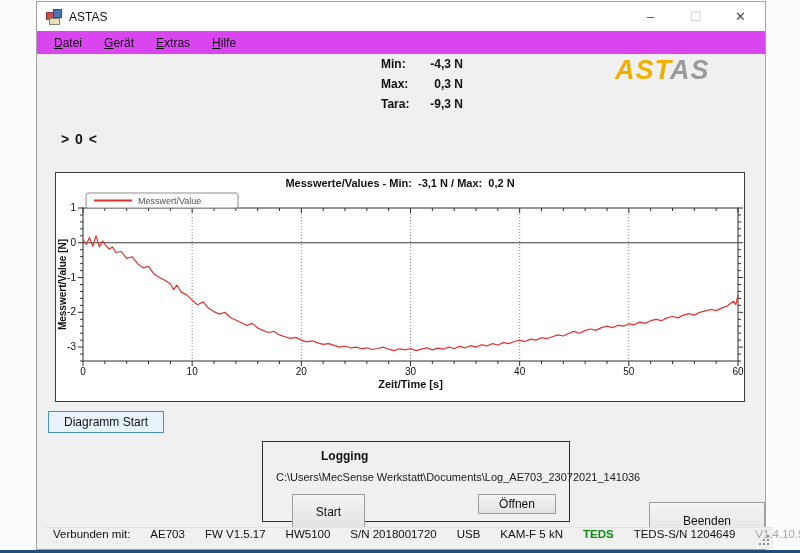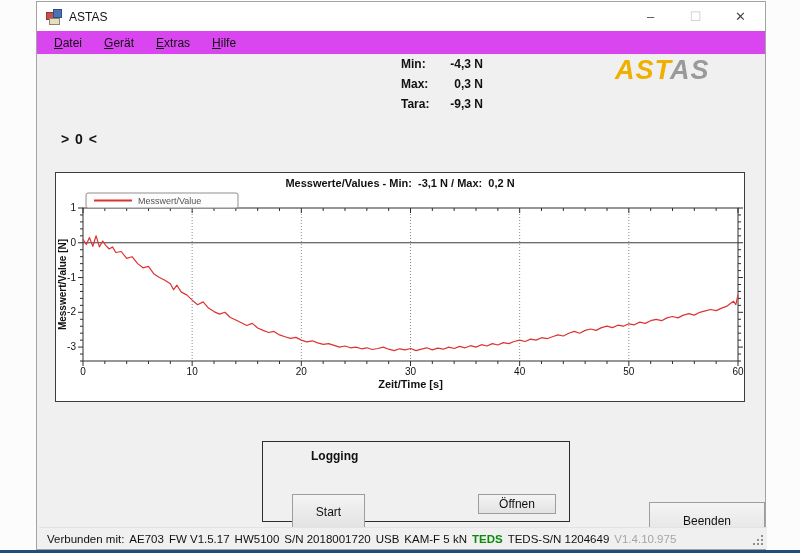--- a/index.html
+++ b/index.html
@@ -22,45 +22,45 @@
   .win-controls{position:absolute;right:2px;top:0;height:29px;display:flex;}
   .win-btn{width:45px;height:29px;display:flex;align-items:center;justify-content:center;font-size:13px;color:#4a4a4a;cursor:default;}
   .win-btn.disabled{color:#c9c9c9;}
   
   .menubar{height:23px;background:#d946ef;display:flex;align-items:center;padding-left:6px;border-bottom:1px solid #ececec;}
   .menu-item{display:inline-block;padding:3px 11px;font-size:12px;color:#111;}
   .menu-item::first-letter{text-decoration:underline;}
   
   .big-value{position:absolute;left:22px;top:48px;font-size:46px;font-weight:bold;color:#0d0d0d;}
   .zero-btn{position:absolute;left:24px;top:129px;font-size:14px;font-weight:bold;letter-spacing:1px;}
-  .stats{position:absolute;left:364px;top:52px;font-size:12px;font-weight:bold;line-height:20px;}
+  .stats{position:absolute;left:344px;top:52px;font-size:12px;font-weight:bold;line-height:20px;}
   .stats-row{display:flex;}
   .stats-label{width:36px;}
   .stats-value{width:46px;text-align:right;white-space:pre;}
   .logo{position:absolute;left:578px;top:53px;font-size:27px;font-weight:bold;font-style:italic;letter-spacing:1px;white-space:nowrap;}
   
   .chart-panel{position:absolute;left:18px;top:170px;width:690px;height:230px;box-sizing:border-box;background:#ffffff;border:1px solid #3c3c3c;}
   .chart-title{position:absolute;left:0;right:0;top:4px;text-align:center;font-size:11px;font-weight:bold;white-space:pre;color:#111;}
   #chart-svg{position:absolute;left:0;top:0;width:688px;height:228px;}
   #chart-svg text{font-family:"Liberation Sans",sans-serif;}
   
   .btn{position:absolute;box-sizing:border-box;display:flex;align-items:center;justify-content:center;
        background:linear-gradient(#f4f4f4,#e2e2e2);border:1px solid #9d9d9d;font-size:12px;color:#111;font-family:inherit;}
   .diagram-btn{left:11px;top:409px;width:116px;height:22px;background:#e9f3fb;border:1px solid #4a8fc6;}
   .disconnect-btn{left:11px;top:500px;width:145px;height:22px;}
   .exit-btn{left:612px;top:500px;width:116px;height:38px;}
   
   .logging-group{position:absolute;left:225px;top:439px;width:308px;height:81px;box-sizing:border-box;border:1px solid #2e2e2e;}
-  .logging-title{position:absolute;left:3px;top:7px;font-size:12px;font-weight:bold;padding-left:45px;}
+  .logging-title{position:absolute;left:13px;top:7px;font-size:12px;font-weight:bold;padding-left:45px;}
   .logging-path{position:absolute;left:13px;top:29px;font-size:11px;white-space:nowrap;color:#1a1a1a;}
   .logging-start{left:29px;top:52px;width:73px;height:35px;}
   .logging-open{left:215px;top:52px;width:78px;height:20px;}
   
-  .statusbar{position:absolute;left:2px;bottom:0;width:100%;height:22px;box-sizing:border-box;background:#f0f0f0;
-             border-top:1px solid #e3e3e3;display:flex;align-items:center;padding:0 8px;gap:5px;
+  .statusbar{position:absolute;left:8px;bottom:0;width:100%;height:22px;box-sizing:border-box;background:#f0f0f0;
+             border-top:1px solid #e3e3e3;display:flex;align-items:flex-start;padding:0 8px;gap:20px;
              font-size:11.5px;white-space:pre;color:#111;}
   .status-green{color:#0c8a0c;font-weight:bold;}
   .status-gray{color:#a5a5a5;}
   .grip{position:absolute;right:4px;bottom:4px;width:2px;height:2px;background:#8f8f8f;
         box-shadow:0 -4px #8f8f8f,0 -8px #8f8f8f,-4px 0 #8f8f8f,-4px -4px #8f8f8f,-8px 0 #8f8f8f;}
 </style>
 </head>
 <body>
 
 <div class="window">
@@ -239,23 +239,25 @@
         <text x="354.5" y="215" text-anchor="middle" font-size="11" font-weight="bold" fill="#111">Zeit/Time [s]</text>
         <text x="10" y="111.5" text-anchor="middle" font-size="10" font-weight="bold" fill="#111" transform="rotate(-90 10 111.5)">Messwert/Value [N]</text>
         <rect x="30" y="20" width="152" height="15" fill="#fdfdfd" stroke="#8f8f8f" rx="2"></rect>
         <line x1="38" y1="27.5" x2="76" y2="27.5" stroke="#dd3333" stroke-width="2"></line>
         <text x="82" y="31" font-size="9" fill="#555">Messwert/Value</text>
         <polyline points="27.0,66.3 30.3,71.5 33.5,64.6 36.8,73.3 40.1,62.8 43.4,73.9 46.7,68.0 49.9,72.6 53.2,76.0 56.5,73.9 59.8,79.5 65.2,78.5 70.7,85.4 76.1,83.7 81.6,90.6 87.0,94.8 92.5,93.4 98.0,101.1 103.4,104.5 108.9,107.3 114.3,110.8 117.6,116.7 120.9,112.2 125.3,119.1 130.7,121.9 136.2,127.1 141.6,131.7 147.1,128.9 152.5,135.1 158.0,138.6 163.5,141.1 168.9,139.3 174.4,144.5 179.8,147.0 185.3,149.8 190.8,152.5 196.2,150.4 201.7,155.0 207.1,157.4 212.6,159.5 218.0,158.4 223.5,161.9 229.0,163.7 234.4,165.4 239.9,164.4 245.3,167.1 250.8,168.9 256.3,167.8 261.7,169.9 267.2,171.3 272.6,170.6 278.1,172.4 283.5,174.1 289.0,173.0 294.5,174.8 299.9,174.1 305.4,175.8 310.8,174.8 316.3,176.5 321.8,175.5 327.2,174.1 332.7,176.2 338.1,177.6 343.6,175.8 349.0,176.9 354.5,175.5 360.0,177.6 365.4,176.2 370.9,174.8 376.3,176.9 381.8,175.1 387.3,176.2 392.7,174.1 398.2,175.5 403.6,173.4 409.1,174.8 414.5,172.7 420.0,174.1 425.5,171.7 430.9,173.0 436.4,170.6 441.8,172.0 447.3,169.6 452.8,170.6 458.2,168.5 463.7,167.1 469.1,168.5 474.6,166.1 480.0,167.1 485.5,164.7 491.0,165.7 496.4,163.7 501.9,161.9 507.3,163.0 512.8,160.2 518.3,158.4 523.7,160.2 529.2,157.4 534.6,156.0 540.1,157.4 545.5,154.6 551.0,153.2 556.5,154.6 561.9,152.2 567.4,153.2 572.8,150.8 578.3,151.8 583.8,149.1 589.2,150.4 594.7,147.7 600.1,146.3 605.6,147.7 611.0,144.9 616.5,143.5 622.0,144.9 627.4,142.1 632.9,140.7 638.3,142.1 643.8,139.3 649.3,137.9 654.7,136.5 660.2,137.6 665.6,135.1 671.1,133.1 674.4,130.6 677.6,128.2 679.8,131.7 682.0,121.9" fill="none" stroke="#dd3333" stroke-width="1.2" stroke-linejoin="round"></polyline>
       </svg>
     <div class="chart-title">Messwerte/Values - Min:  -3,1 N / Max:  0,2 N</div>
   </div>
 
+  <button class="btn diagram-btn">Diagramm Start</button>
 
   <div class="logging-group">
     <div class="logging-title">Logging</div>
+    <div class="logging-path">C:\Users\MecSense Werkstatt\Documents\Log_AE703_23072021_141036</div>
     <button class="btn logging-start">Start</button>
     <button class="btn logging-open">Öffnen</button>
   </div>
 
   <button class="btn exit-btn">Beenden</button>
 
   <div class="statusbar">
     <span>Verbunden mit:</span>
     <span>AE703</span>
     <span>FW V1.5.17</span>

